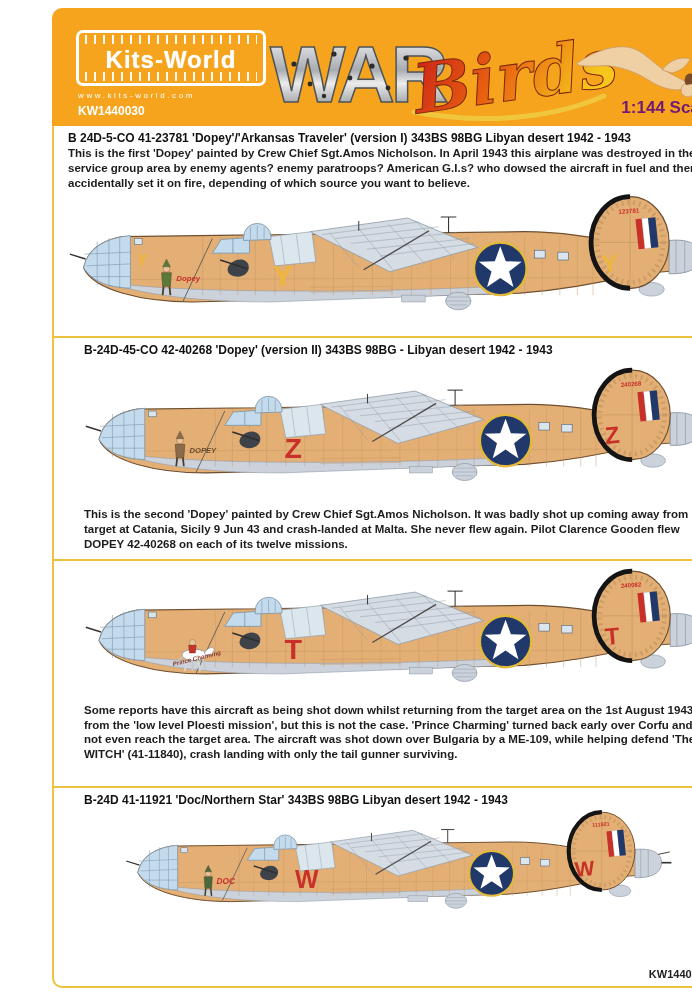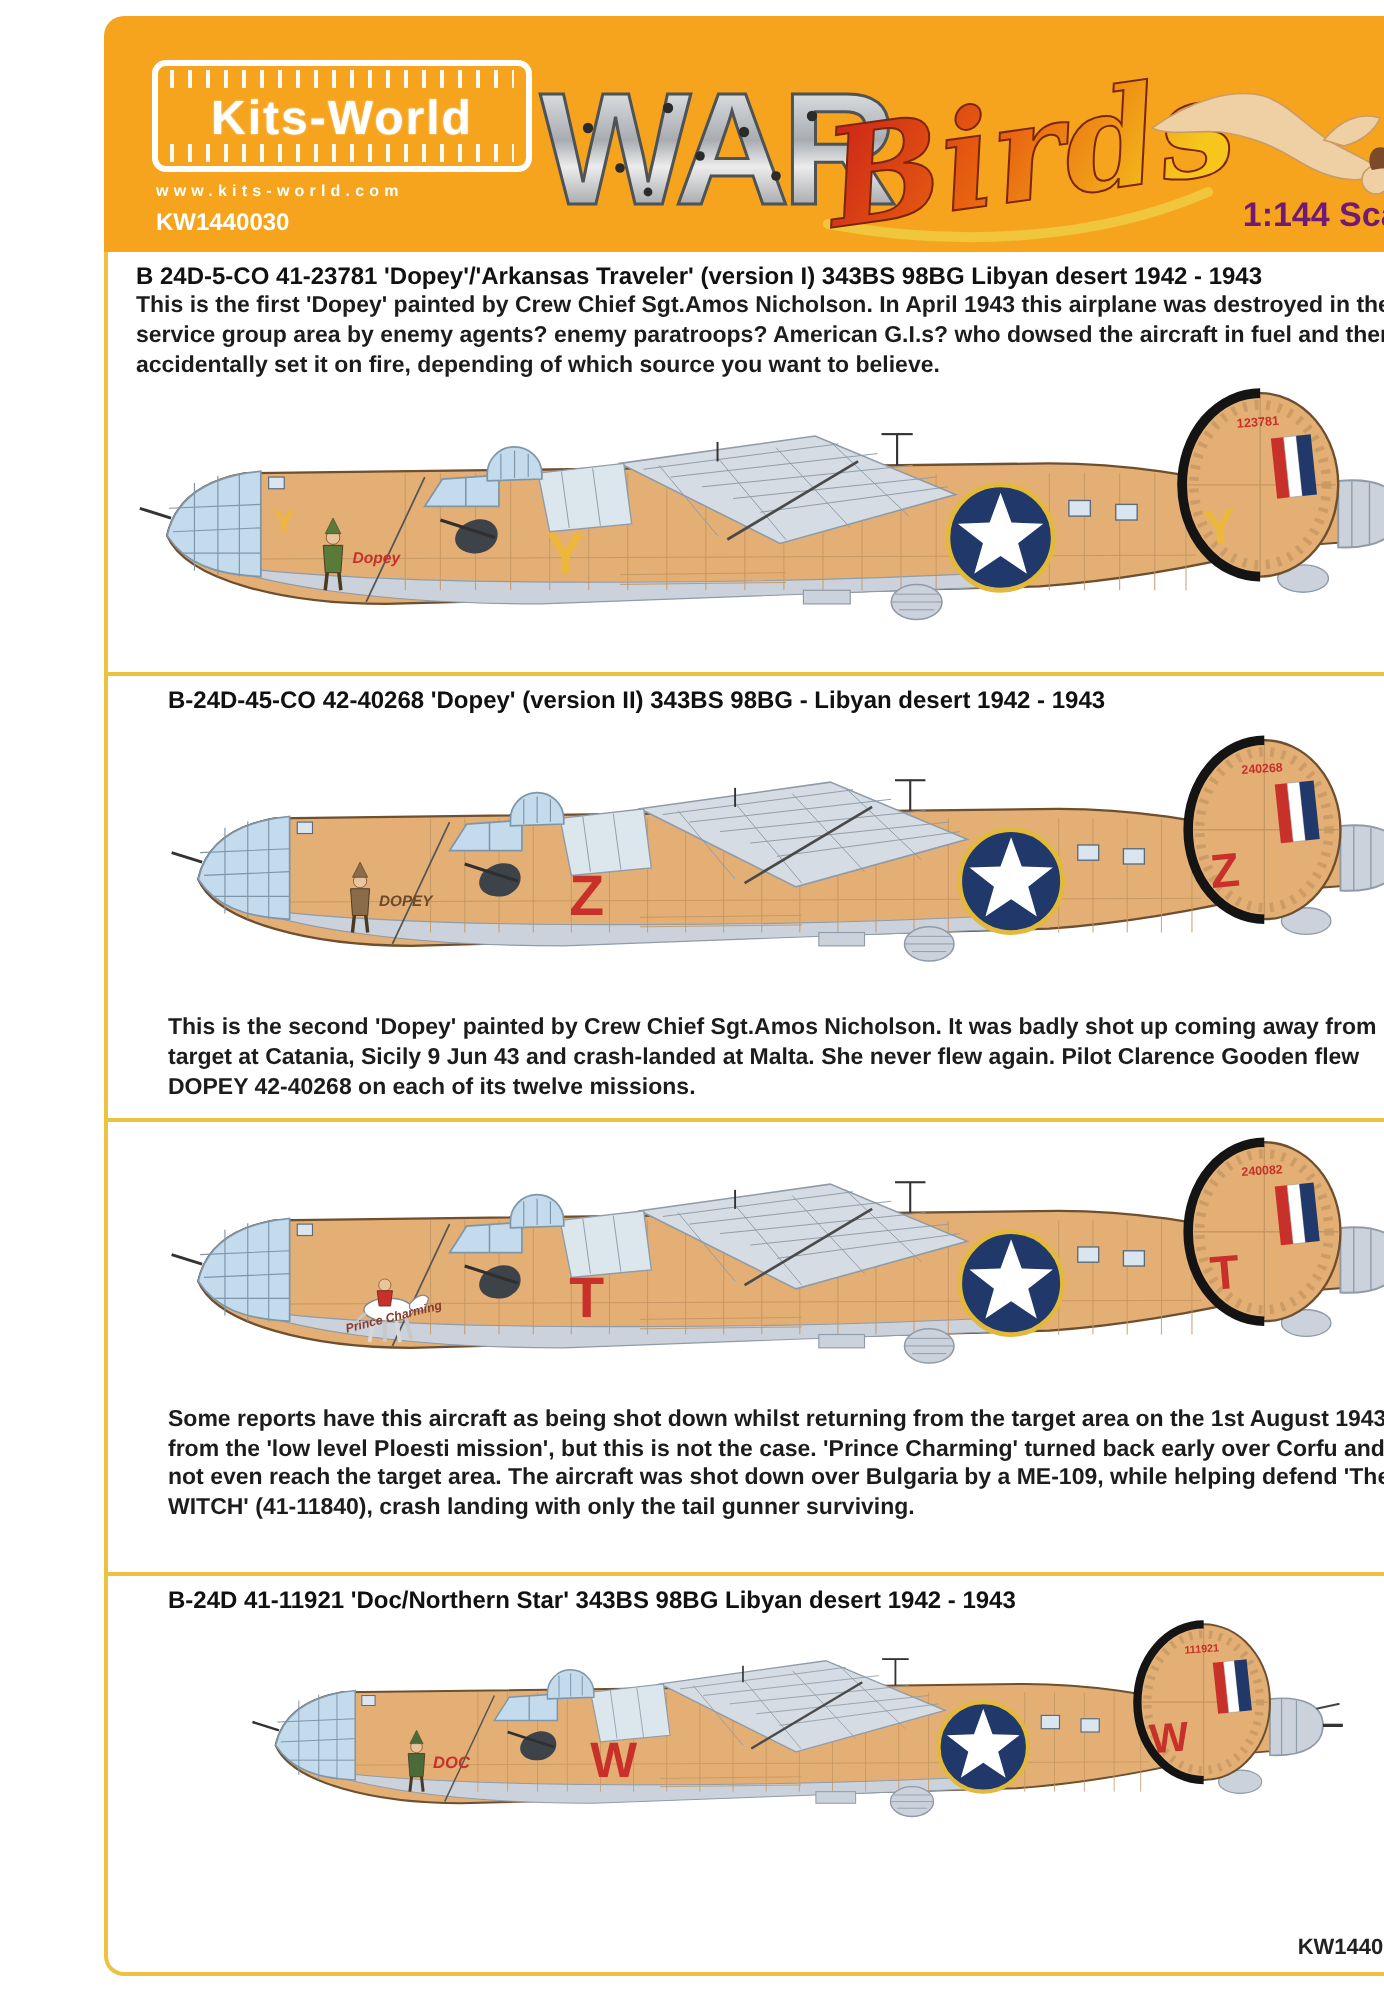--- a/index.html
+++ b/index.html
@@ -21,21 +21,21 @@
     background:repeating-linear-gradient(90deg,rgba(255,255,255,.95) 0 2px,rgba(255,255,255,0) 2px 9px);}
   .ticks.top{top:2px;}
   .ticks.bottom{bottom:2px;}
   .kw-text{
     position:absolute;left:0;right:0;top:13px;text-align:center;
     color:#fff;font-weight:700;font-size:24px;letter-spacing:1px;
     text-shadow:0 0 1px rgba(255,255,255,.8);
   }
   .kw-url{
     position:absolute;left:26px;top:83px;color:#fff;font-size:8px;
-    font-weight:700;letter-spacing:2.6px;
+    font-weight:400;letter-spacing:2.6px;
   }
   .kw-code{position:absolute;left:26px;top:96px;color:#fff;font-size:12px;font-weight:700;}
   .wb-logo{position:absolute;left:212px;top:8px;width:430px;height:110px;}
   .scale{position:absolute;right:14px;top:90px;color:#701a75;font-weight:700;font-size:17px;}
   
   .panel{
     position:absolute;left:0;top:118px;width:676px;height:862px;background:#fff;
     border:2px solid #ECC23F;border-top:none;border-radius:0 0 10px 10px;
     box-sizing:border-box;overflow:hidden;
   }

